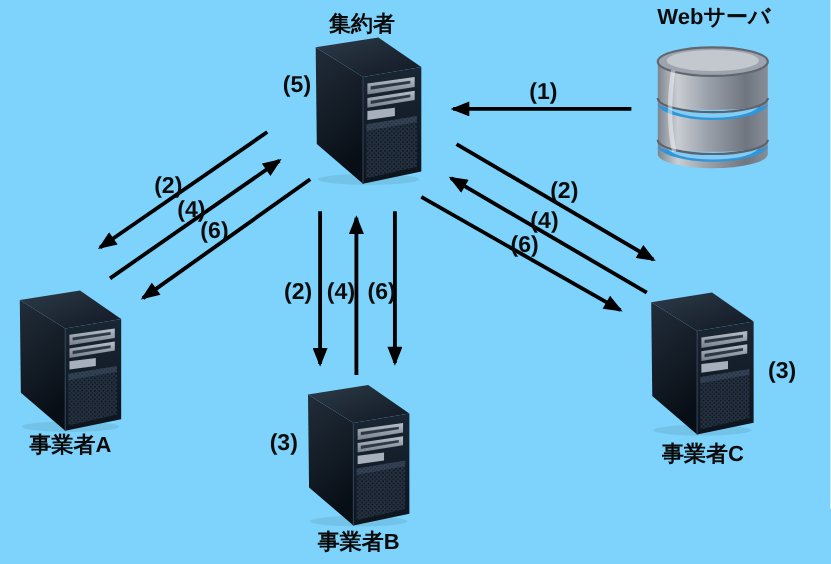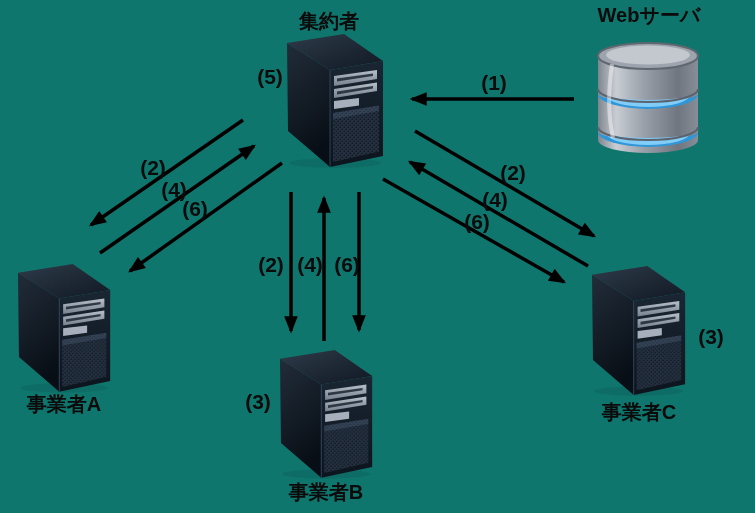--- a/index.html
+++ b/index.html
@@ -1,17 +1,17 @@
 <!DOCTYPE html>
 <html><head>
 <meta charset="utf-8">
 <style>
   html,body{margin:0;padding:0;background:#fff;}
   .stage{
-    position:relative;width:755px;height:513px;background:#0f766e;overflow:hidden;
+    position:relative;width:755px;height:513px;background:#7dd3fc;overflow:hidden;
     font-family:"Liberation Sans","DejaVu Sans",sans-serif;
   }
   svg text{
     font-family:"Liberation Sans","DejaVu Sans",sans-serif;
     font-weight:bold;fill:#0b0b0b;
   }
   .node-label{font-size:20px;}
   .step-label{font-size:21px;}
 </style>
 </head>

